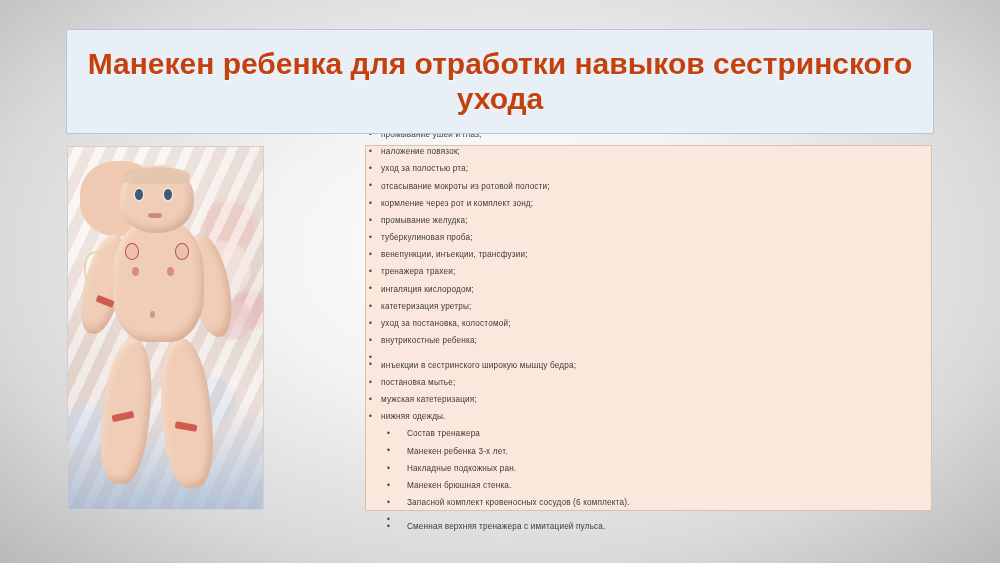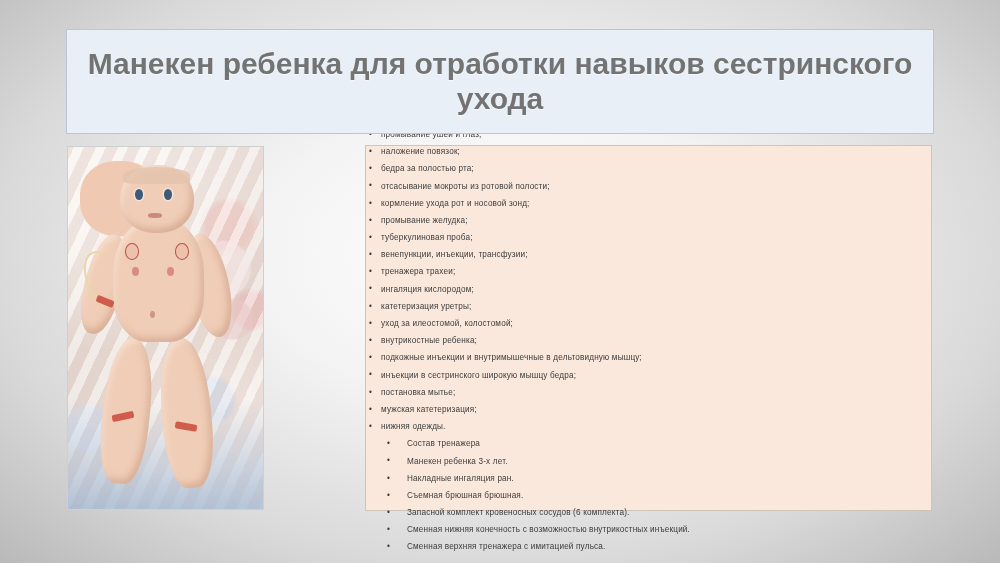--- a/index.html
+++ b/index.html
@@ -30,21 +30,21 @@
     box-sizing: border-box;
     display: flex;
     align-items: center;
     justify-content: center;
     z-index: 5;
   }
   .title-text {
     font-size: 30px;
     line-height: 1.16;
     font-weight: bold;
-    color: #737373;
+    color: #c2410c;
     text-align: center;
     width: 96%;
     text-shadow: 0 1px 0 rgba(255,255,255,0.6);
   }
   
   .body-panel {
     position: absolute;
     left: 365px;
     top: 145px;
     width: 567px;
@@ -233,42 +233,42 @@
     </div>
   </div>
 
   <div class="body-panel"></div>
 
   <div class="text-layer" id="feature-list">
       <div class="line"><span class="bullet">•</span><span>проведение внутривенных, внутримышечных и подкожных инъекций;</span></div>
       <div class="line"><span class="bullet">•</span><span>мытье головы и лица;</span></div>
       <div class="line"><span class="bullet">•</span><span>промывание ушей и глаз;</span></div>
       <div class="line"><span class="bullet">•</span><span>наложение повязок;</span></div>
-      <div class="line"><span class="bullet">•</span><span>бедра за полостью рта;</span></div>
+      <div class="line"><span class="bullet">•</span><span>уход за полостью рта;</span></div>
       <div class="line"><span class="bullet">•</span><span>отсасывание мокроты из ротовой полости;</span></div>
-      <div class="line"><span class="bullet">•</span><span>кормление ухода рот и носовой зонд;</span></div>
+      <div class="line"><span class="bullet">•</span><span>кормление через рот и комплект зонд;</span></div>
       <div class="line"><span class="bullet">•</span><span>промывание желудка;</span></div>
       <div class="line"><span class="bullet">•</span><span>туберкулиновая проба;</span></div>
       <div class="line"><span class="bullet">•</span><span>венепункции, инъекции, трансфузии;</span></div>
       <div class="line"><span class="bullet">•</span><span>тренажера трахеи;</span></div>
       <div class="line"><span class="bullet">•</span><span>ингаляция кислородом;</span></div>
       <div class="line"><span class="bullet">•</span><span>катетеризация уретры;</span></div>
-      <div class="line"><span class="bullet">•</span><span>уход за илеостомой, колостомой;</span></div>
+      <div class="line"><span class="bullet">•</span><span>уход за постановка, колостомой;</span></div>
       <div class="line"><span class="bullet">•</span><span>внутрикостные ребенка;</span></div>
-      <div class="line"><span class="bullet">•</span><span>подкожные инъекции и внутримышечные в дельтовидную мышцу;</span></div>
+      <div class="line"><span class="bullet">•</span></div>
       <div class="line"><span class="bullet">•</span><span>инъекции в сестринского широкую мышцу бедра;</span></div>
       <div class="line"><span class="bullet">•</span><span>постановка мытье;</span></div>
       <div class="line"><span class="bullet">•</span><span>мужская катетеризация;</span></div>
       <div class="line"><span class="bullet">•</span><span>нижняя одежды.</span></div>
       <div class="line indent"><span class="bullet">•</span><span>Состав тренажера</span></div>
       <div class="line indent"><span class="bullet">•</span><span>Манекен ребенка 3-х лет.</span></div>
-      <div class="line indent"><span class="bullet">•</span><span>Накладные ингаляция ран.</span></div>
-      <div class="line indent"><span class="bullet">•</span><span>Съемная брюшная брюшная.</span></div>
+      <div class="line indent"><span class="bullet">•</span><span>Накладные подкожных ран.</span></div>
+      <div class="line indent"><span class="bullet">•</span><span>Манекен брюшная стенка.</span></div>
       <div class="line indent"><span class="bullet">•</span><span>Запасной комплект кровеносных сосудов (6 комплекта).</span></div>
-      <div class="line indent"><span class="bullet">•</span><span>Сменная нижняя конечность с возможностью внутрикостных инъекций.</span></div>
+      <div class="line indent"><span class="bullet">•</span></div>
       <div class="line indent"><span class="bullet">•</span><span>Сменная верхняя тренажера с имитацией пульса.</span></div>
     </div>
 
   <div class="title-box">
     <div class="title-text">Манекен ребенка для отработки навыков сестринского ухода</div>
   </div>
 
 </div>
 
 </body></html>

